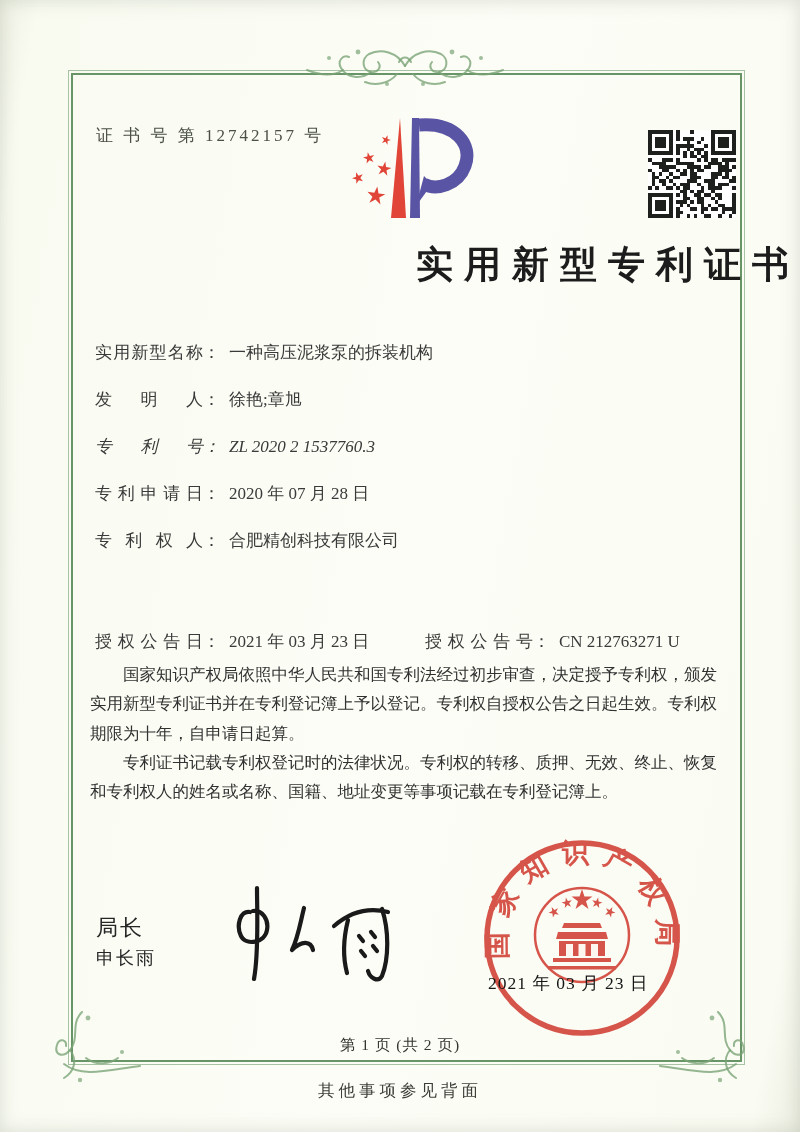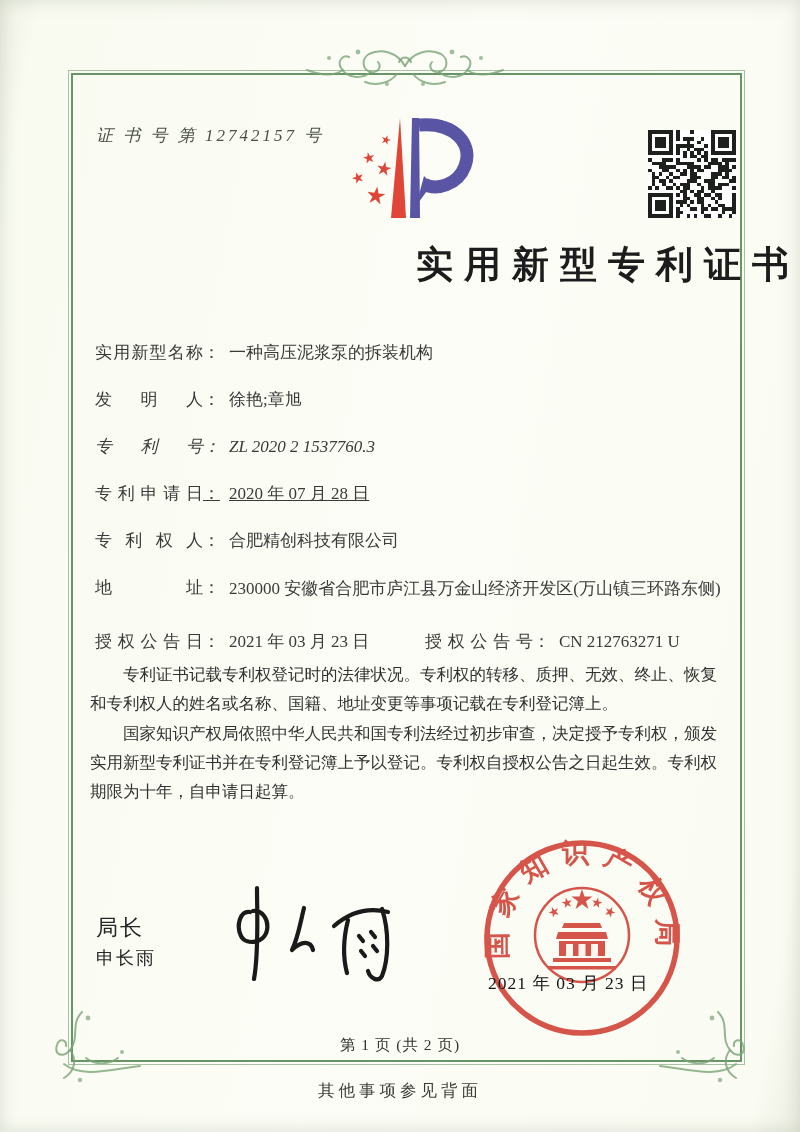--- a/index.html
+++ b/index.html
@@ -4,21 +4,21 @@
 <style>
   html,body{margin:0;padding:0;background:#e8e8e2;}
   .page{
     position:relative;width:800px;height:1132px;margin:0 auto;
     background:linear-gradient(100deg,#eef0e4 0%,#f9fbf1 4%,#fcfdf6 50%,#fafbf2 95%,#eceee2 100%);
     font-family:"Liberation Serif","DejaVu Serif",serif;color:#2e2e2e;overflow:hidden;
     box-shadow:inset 0 0 18px rgba(120,130,110,.25);
   }
   .frame-outer{position:absolute;left:68px;top:70px;width:675px;height:993px;border:1px solid #a8c2a4;}
   .frame-inner{position:absolute;left:2px;top:2px;right:2px;bottom:2px;border:2px solid #689567;}
-  .cert-no{position:absolute;left:96px;top:124px;font-size:17px;letter-spacing:3px;color:#4a4f47;font-style:italic;}
+  .cert-no{position:absolute;left:96px;top:124px;font-size:17px;letter-spacing:3px;color:#4a4f47;}
   .title{position:absolute;left:0;right:0;top:240px;text-align:right;font-size:37px;font-weight:bold;
          letter-spacing:11px;color:#1c1c1c;}
   .row{position:absolute;left:95px;font-size:17px;color:#3a3a3a;}
   .row .lbl{display:inline-block;width:108px;text-align:justify;text-align-last:justify;white-space:nowrap;}
   .row .val{margin-left:9px;white-space:nowrap;}
   .row .val.wrap{white-space:normal;display:inline-block;width:505px;vertical-align:top;line-height:1.55;}
   .grant-right{position:absolute;left:330px;top:0;}
   .legal{position:absolute;left:90px;top:660px;width:630px;font-size:16.5px;line-height:1.78;color:#313131;}
   .legal p{margin:0;text-indent:2em;}
   .officer-title{position:absolute;left:96px;top:913px;font-size:22px;letter-spacing:2px;color:#262626;}
@@ -405,40 +405,37 @@
 
   <div class="row" style="top:388px;">
     <span class="lbl">发明人</span><span>：</span><span class="val">徐艳;章旭</span>
   </div>
   <div class="row" style="top:341px;">
     <span class="lbl">实用新型名称</span><span>：</span><span class="val">一种高压泥浆泵的拆装机构</span>
   </div>
   <div class="row" style="top:435px;font-style:italic;">
     <span class="lbl">专利号</span><span>：</span><span class="val">ZL 2020 2 1537760.3</span>
   </div>
-  <div class="row" style="top:482px;text-decoration:underline;">
+  <div class="row" style="top:482px;">
     <span class="lbl">专利申请日</span><span>：</span><span class="val">2020 年 07 月 28 日</span>
   </div>
   <div class="row" style="top:529px;">
     <span class="lbl">专利权人</span><span>：</span><span class="val">合肥精创科技有限公司</span>
-  </div>
-  <div class="row" style="top:576px;">
-    <span class="lbl">地址</span><span>：</span><span class="val wrap">230000 安徽省合肥市庐江县万金山经济开发区(万山镇三环路东侧)</span>
   </div>
 
   <div class="row" style="top:630px;width:620px;">
     <span class="lbl">授权公告日</span><span>：</span><span class="val">2021 年 03 月 23 日</span>
     <span class="grant-right">
       <span class="lbl">授权公告号</span><span>：</span><span class="val">CN 212763271 U</span>
     </span>
   </div>
 
   <div class="legal">
+    <p>国家知识产权局依照中华人民共和国专利法经过初步审查，决定授予专利权，颁发实用新型专利证书并在专利登记簿上予以登记。专利权自授权公告之日起生效。专利权期限为十年，自申请日起算。</p>
     <p>专利证书记载专利权登记时的法律状况。专利权的转移、质押、无效、终止、恢复和专利权人的姓名或名称、国籍、地址变更等事项记载在专利登记簿上。</p>
-    <p>国家知识产权局依照中华人民共和国专利法经过初步审查，决定授予专利权，颁发实用新型专利证书并在专利登记簿上予以登记。专利权自授权公告之日起生效。专利权期限为十年，自申请日起算。</p>
   </div>
 
   <div class="officer-title">局长</div>
   <div class="officer-name">申长雨</div>
 
   <svg class="abs" style="left:212px;top:880px;" width="205" height="105" viewBox="0 0 205 105">
     <path class="sig" d="M38,32 C28,30 24,46 29,56 C34,66 53,63 55,50 C57,39 50,30 41,31"></path>
     <path class="sig" d="M45,8 C45,32 47,72 42,99"></path>
     <path class="sig" d="M92,28 C88,44 86,58 80,70 C90,60 99,61 101,70"></path>
     <path class="sig" d="M122,46 C138,32 156,27 176,32"></path>

